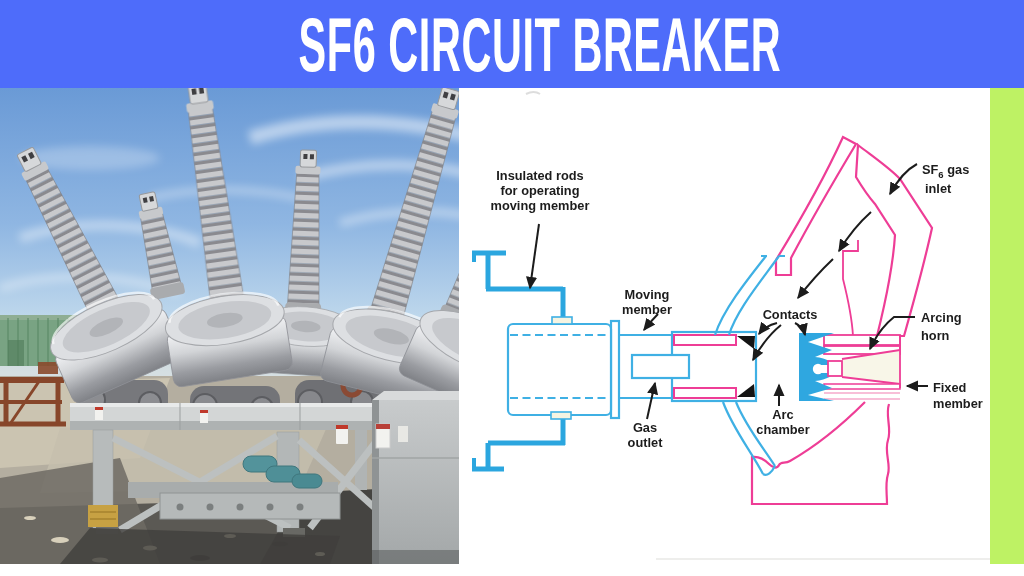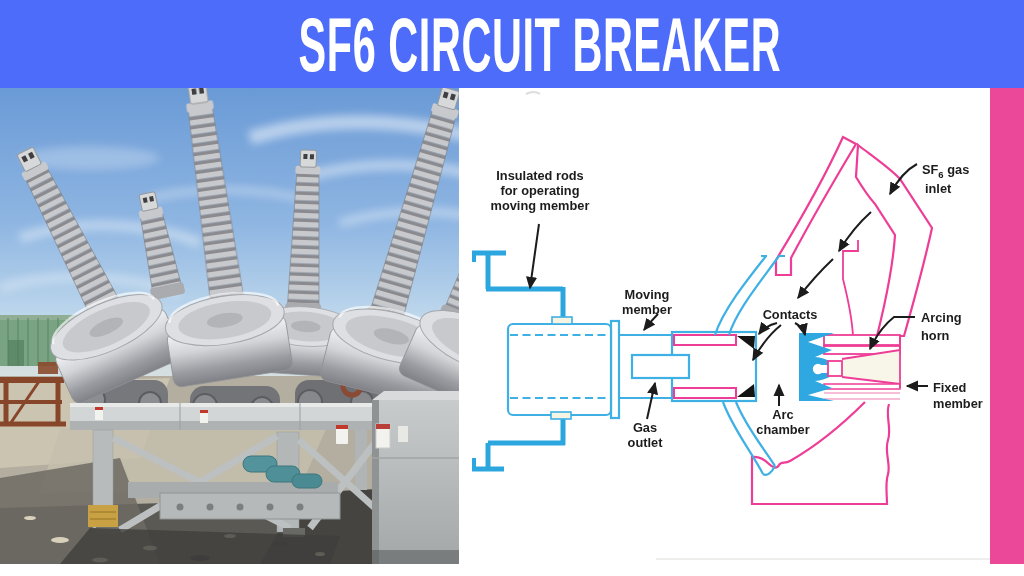--- a/index.html
+++ b/index.html
@@ -4,21 +4,21 @@
 <style>
   html,body{margin:0;padding:0;background:#222;}
   .page{width:1024px;height:576px;overflow:hidden;position:relative;background:#fff;
         font-family:"Liberation Sans",sans-serif;}
   .banner{width:1024px;height:88px;background:#4e6cfa;display:flex;align-items:center;justify-content:center;padding-left:28px;}
   .banner-title{color:#ffffff;font-weight:bold;font-size:74px;letter-spacing:1px;
         transform:scaleX(0.56) scaleY(1.02);transform-origin:center;white-space:nowrap;
         font-family:"Liberation Sans",sans-serif;}
   .content{display:flex;width:1024px;height:476px;}
   .photo-pane{width:493px;height:476px;overflow:hidden;background:#9db8d8;}
-  .diagram-pane{width:606px;height:476px;overflow:hidden;background:#ec4899;}
+  .diagram-pane{width:606px;height:476px;overflow:hidden;background:#bef264;}
   svg{display:block;}
   .dlabel{font-family:"Liberation Sans",sans-serif;font-weight:700;font-size:12.8px;fill:#1c1c1c;}
   .dlabel-sub{font-family:"Liberation Sans",sans-serif;font-weight:700;font-size:9.5px;fill:#1c1c1c;}
 </style>
 </head>
 <body>
 
 <div class="page">
 
   <header class="banner">

